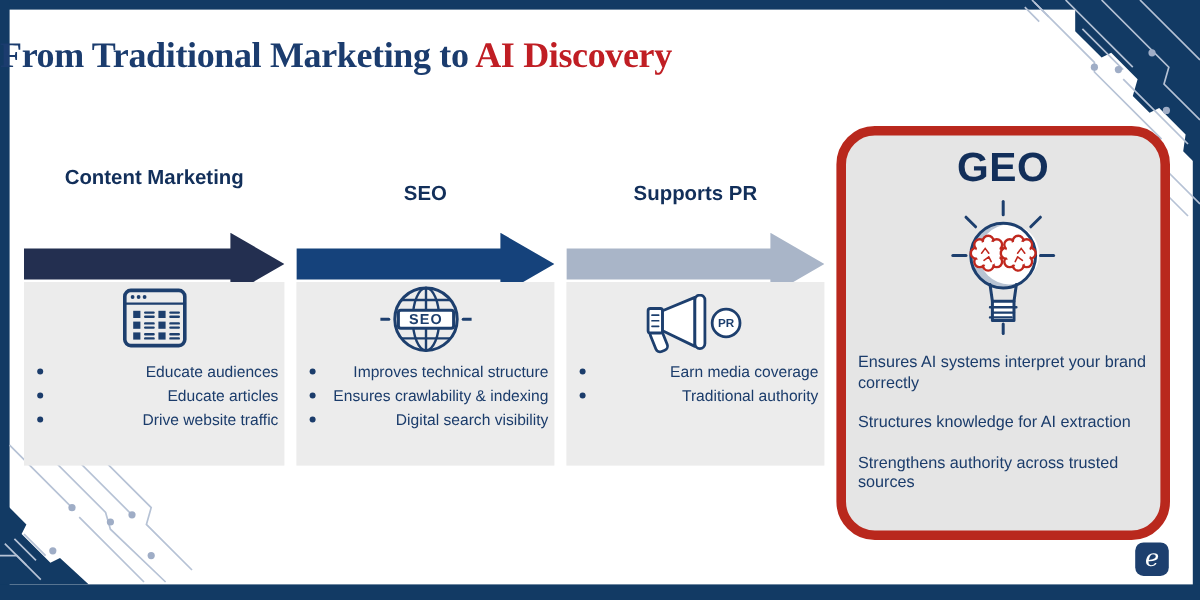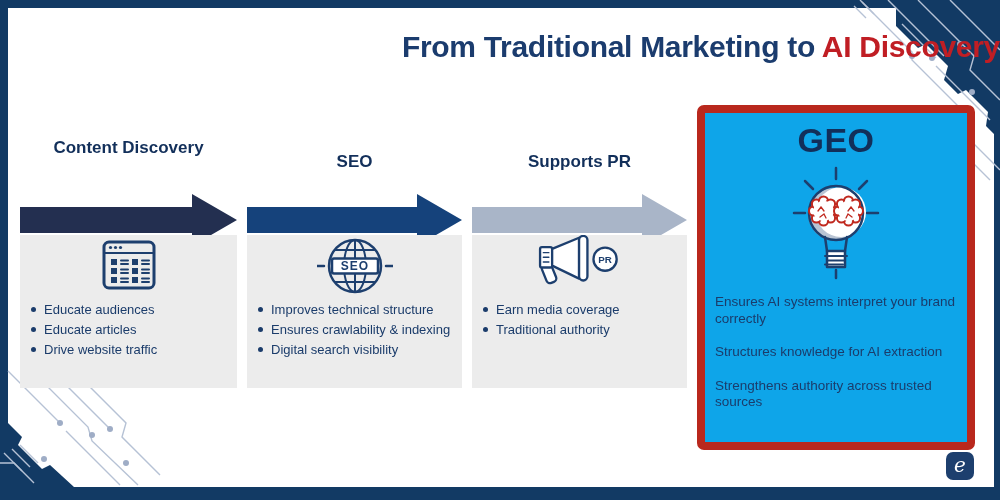--- a/index.html
+++ b/index.html
@@ -14,59 +14,59 @@
   .frame-right{right:0;top:0;width:6px;height:500px;}
   .frame-bottom{left:0;bottom:0;width:1000px;height:13px;}
   
   .deco{position:absolute;}
   .deco-tr{right:0;top:0;}
   .deco-bl{left:0;bottom:13px;}
   .deco .cline{stroke:var(--circuit-line);stroke-width:1.4;fill:none;}
   .deco .cnode{fill:var(--circuit-node);}
   .deco .cshape{fill:var(--navy-frame);}
   
-  .title{position:absolute;left:0;top:30px;width:1000px;text-align:right;
-    font-size:30px;font-weight:bold;letter-spacing:-0.3px;color:var(--title-navy);}
+  .title{position:absolute;left:0;top:30px;width:1000px;text-align:left;
+    font-size:30px;font-weight:bold;letter-spacing:-0.3px;color:var(--title-navy);font-family:Liberation Serif, serif;}
   .title .red{color:var(--title-red);}
   
   .col-heading{position:absolute;text-align:center;font-weight:bold;font-size:17px;
     line-height:21px;color:var(--navy-heading);}
   .h-c1{left:20px;width:217px;top:137px;}
   .h-c2{left:247px;width:215px;top:151px;}
   .h-c3{left:472px;width:215px;top:151px;}
   .arrow{position:absolute;top:194px;}
   .a1{left:20px;}  .a2{left:247px;}  .a3{left:472px;}
   .arrow-1{fill:var(--arrow-dark);}
   .arrow-2{fill:var(--arrow-blue);}
   .arrow-3{fill:var(--arrow-gray);}
   .panel{position:absolute;top:235px;height:153px;background:var(--panel-gray);}
   .p-c1{left:20px;width:217px;}
   .p-c2{left:247px;width:215px;}
   .p-c3{left:472px;width:215px;}
   .panel-icon{position:absolute;left:50%;transform:translateX(-50%);}
-  .pi-1{top:5px;}  .pi-2{top:1px;}  .pi-3{top:0;text-align:right;}
+  .pi-1{top:5px;}  .pi-2{top:1px;}  .pi-3{top:10px;text-align:right;}
   .bullets{position:absolute;top:66px;left:11px;right:5px;margin:0;padding:0;list-style:none;}
   .bullets li{display:flex;gap:8px;margin:0 0 3px 0;font-size:13px;line-height:17px;
-    color:var(--navy-text);}
+    color:var(--navy-text);justify-content:space-between;}
   .bullets .dot{width:5px;height:5px;border-radius:50%;background:var(--navy-text);
     margin-top:6px;flex:none;}
   
   .sN{stroke:var(--icon-navy);fill:none;stroke-linecap:round;stroke-linejoin:round;}
   .w3{stroke-width:3;} .w25{stroke-width:2.5;} .w2{stroke-width:2;} .w15{stroke-width:1.5;}
   .fN{fill:var(--icon-navy);}
   .fW{fill:#fff;}
   .fS{fill:var(--shade-gray);}
   .sR{stroke:var(--brain-red);fill:#fff;stroke-width:2;}
   .sRl{stroke:var(--brain-red);fill:none;stroke-width:1.3;stroke-linecap:round;}
   .icon-label{fill:var(--icon-navy);font-family:"Liberation Sans",sans-serif;
     font-weight:bold;}
   
   .geo-box{position:absolute;left:697px;top:105px;width:278px;height:345px;
-    box-sizing:border-box;border:8px solid var(--accent-red);border-radius:7px;
-    background:#0ea5e9;}
+    box-sizing:border-box;border:8px solid var(--accent-red);border-radius:32px;
+    background:#e5e5e5;}
   .geo-heading{position:absolute;top:8px;left:0;width:100%;text-align:center;
     font-size:34px;font-weight:bold;letter-spacing:0.5px;color:var(--navy-heading);}
   .geo-icon{position:absolute;top:52px;left:50%;transform:translateX(-50%);}
   .geo-points{position:absolute;top:181px;left:10px;right:10px;}
   .geo-points p{margin:0 0 17px 0;font-size:13.5px;line-height:16.5px;
     color:var(--navy-text);}
   
   .logo{position:absolute;right:26px;top:452px;width:28px;height:28px;border-radius:7px;
     background:var(--logo-navy);display:flex;align-items:center;justify-content:center;}
   .logo span{color:#fff;font-family:"DejaVu Serif",serif;font-style:italic;
@@ -108,21 +108,21 @@
     <path class="cline" d="M0 96 H14 L34 116"></path>
     <circle class="cnode" cx="60" cy="56" r="3"></circle>
     <circle class="cnode" cx="92" cy="68" r="3"></circle>
     <circle class="cnode" cx="110" cy="62" r="3"></circle>
     <circle class="cnode" cx="44" cy="92" r="3"></circle>
     <circle class="cnode" cx="126" cy="96" r="3"></circle>
   </svg>
 
   <div class="title"><span>From Traditional Marketing to </span><span class="red">AI Discovery</span></div>
 
-  <div class="col-heading h-c1">Content Discovery</div>
+  <div class="col-heading h-c1">Content Marketing</div>
   <div class="col-heading h-c2">SEO</div>
   <div class="col-heading h-c3">Supports PR</div>
 
   <svg class="arrow a1" width="217" height="52" viewBox="0 0 217 52">
     <polygon class="arrow-1" points="0,13 172,13 172,0 217,26 172,52 172,39 0,39"></polygon>
   </svg>
   <svg class="arrow a2" width="215" height="52" viewBox="0 0 215 52">
     <polygon class="arrow-2" points="0,13 170,13 170,0 215,26 170,52 170,39 0,39"></polygon>
   </svg>
   <svg class="arrow a3" width="215" height="52" viewBox="0 0 215 52">

